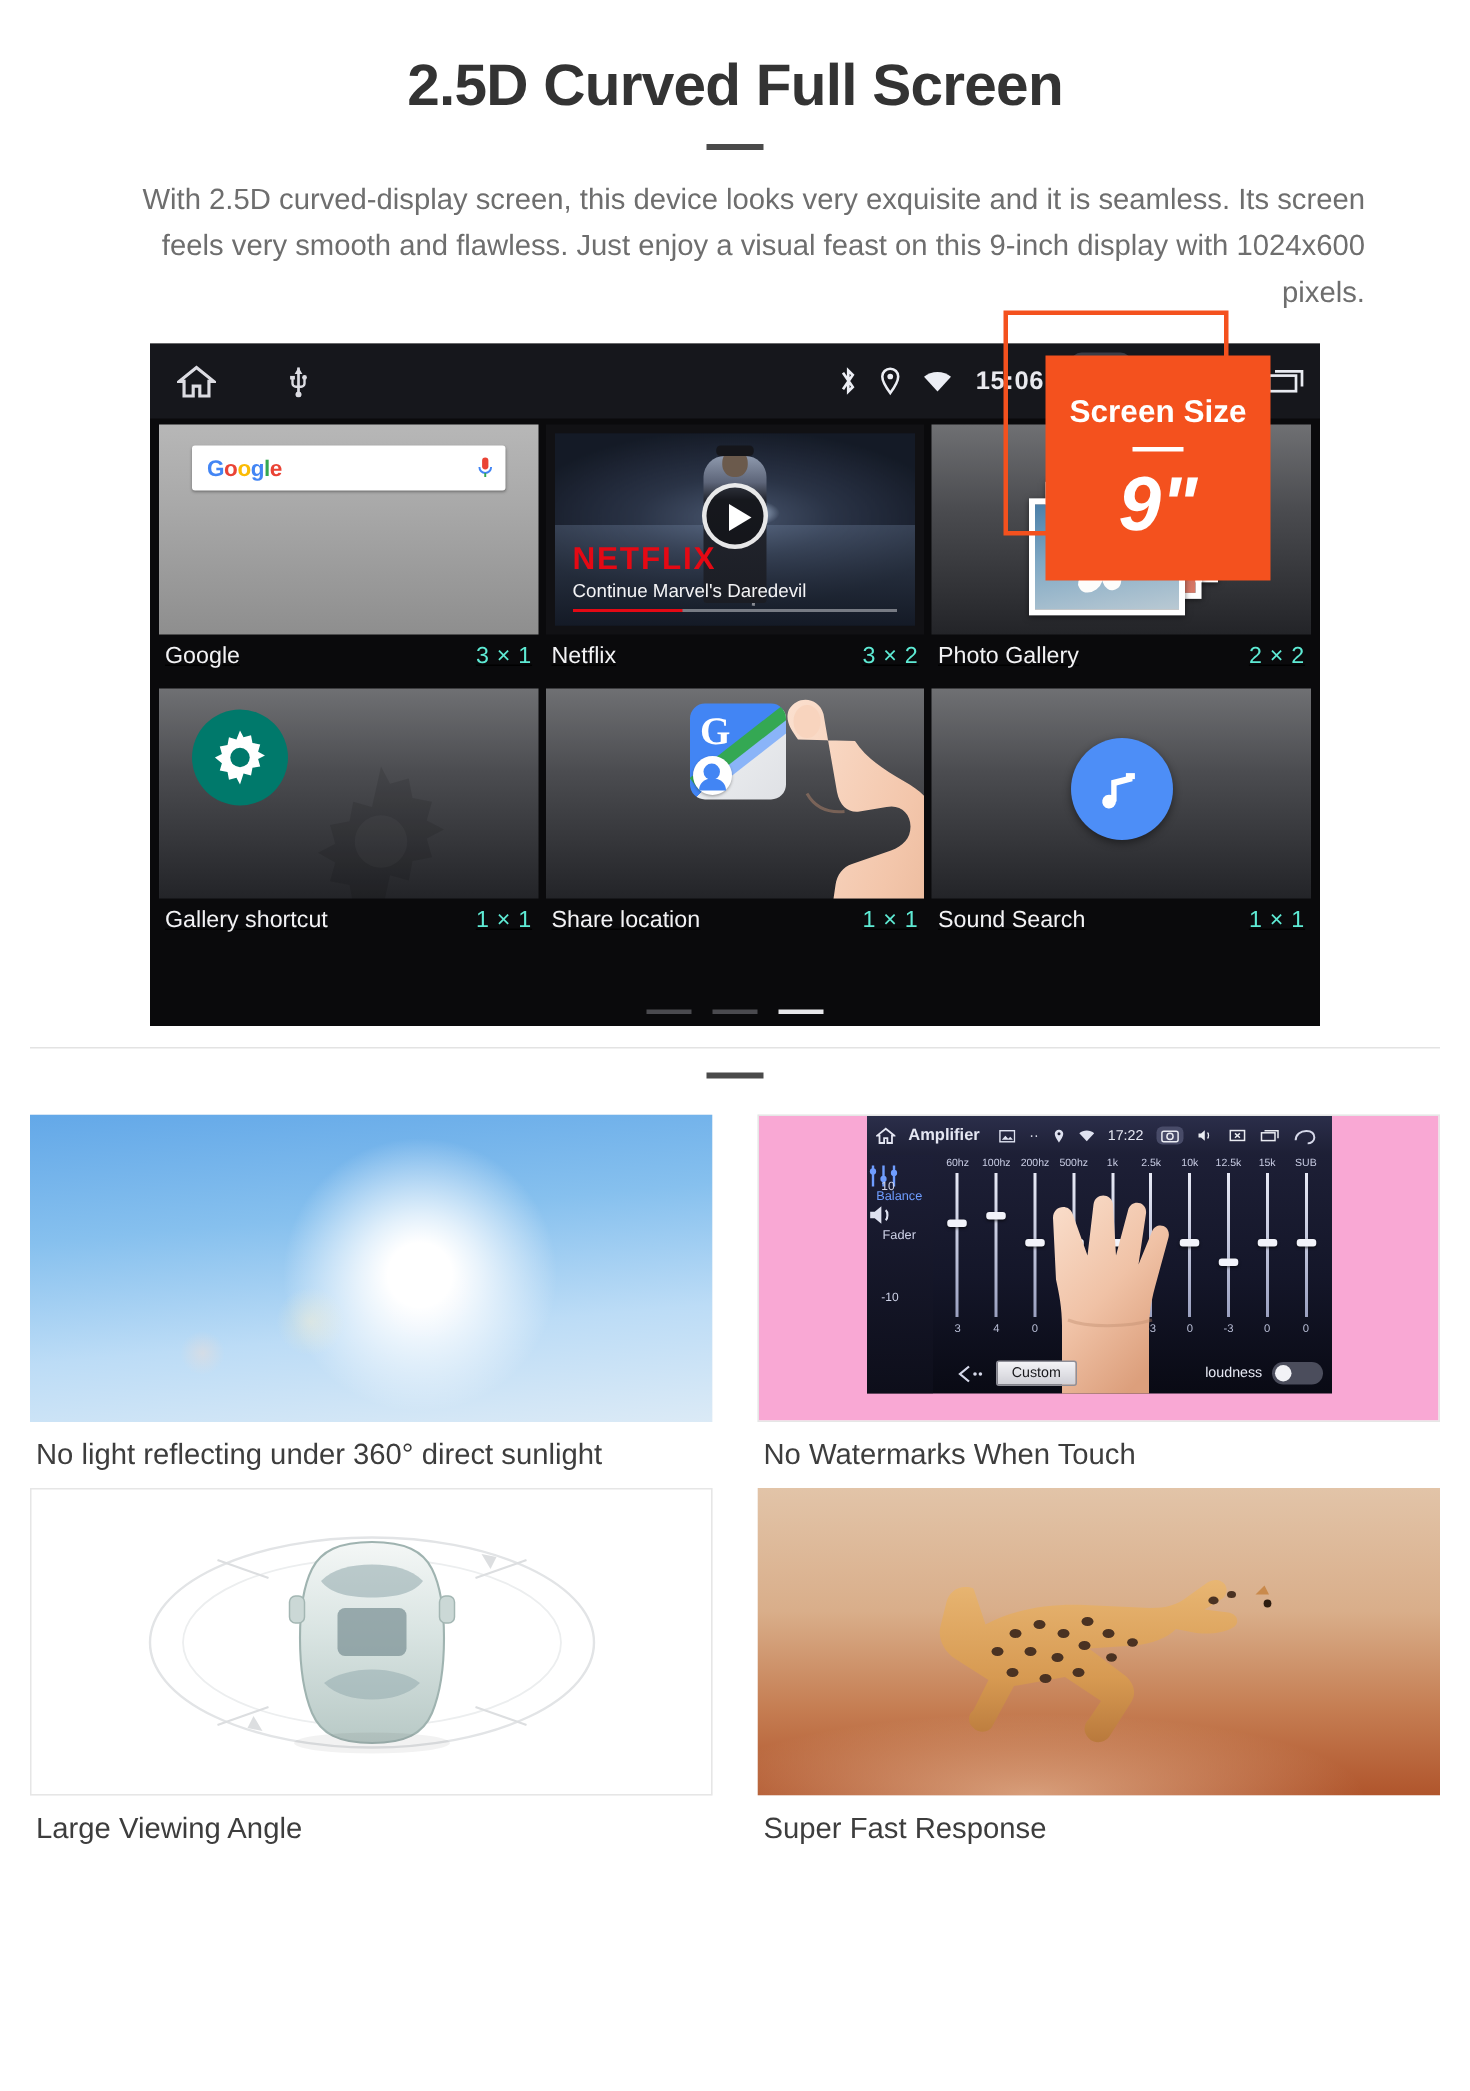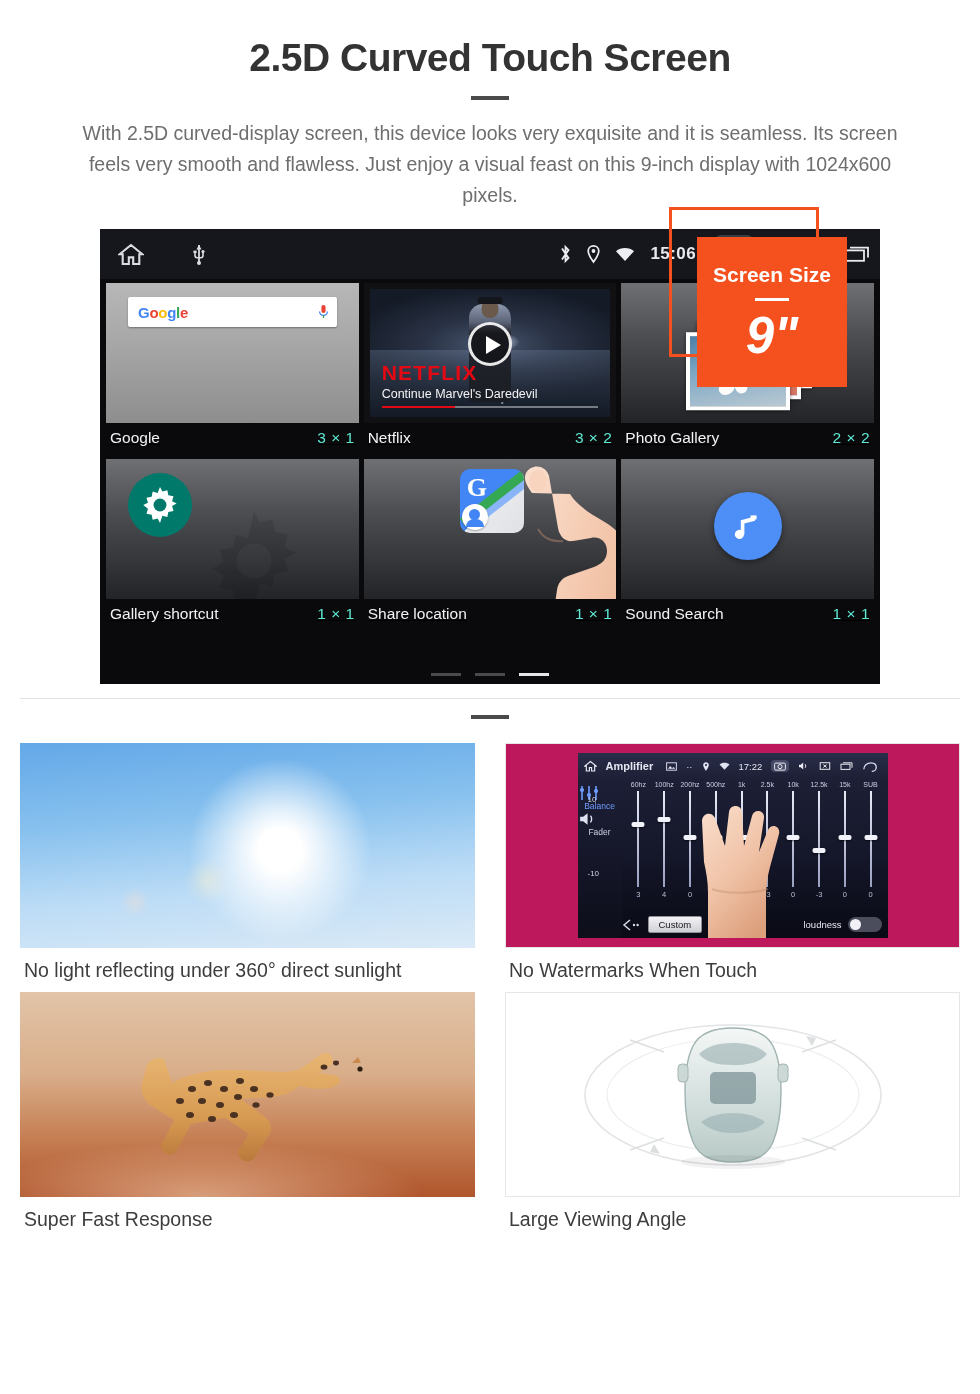--- a/index.html
+++ b/index.html
@@ -20,21 +20,21 @@
     color: #333333;
     letter-spacing: -0.5px;
     padding-top: 36px;
   }
   .title-rule {
     width: 38px; height: 4px; background: #4a4a4a;
     margin: 16px auto 0;
   }
   .sec-desc {
     width: 840px; margin: 18px auto 0;
-    text-align: center;
+    text-align: right;
     font-size: 19.5px;
     line-height: 31px;
     color: #6e6e6e;
   }
 
   
   .device-wrap {
     position: relative;
     width: 780px; height: 455px;
     margin: 18px auto 0;
@@ -277,21 +277,21 @@
   
   .sky { position: absolute; inset: 0; background: linear-gradient(175deg,#63a8e8 0%, #86c0ee 35%, #bcdcf6 68%, #dbeaf6 100%); }
   .sun { position: absolute; right: 22%; top: 6%; width: 190px; height: 190px;
     background: radial-gradient(circle, rgba(255,255,255,1) 16%, rgba(255,255,255,.75) 30%, rgba(255,255,255,0) 68%); }
   .flare { position: absolute; border-radius: 50%; }
   .f1 { left: 36%; top: 56%; width: 46px; height: 46px; background: radial-gradient(circle, rgba(255,240,200,.40), rgba(255,240,200,0) 70%); }
   .f2 { left: 22%; top: 70%; width: 30px; height: 30px; background: radial-gradient(circle, rgba(255,220,200,.35), rgba(255,220,200,0) 70%); }
   .f3 { left: 50%; top: 40%; width: 70px; height: 70px; background: radial-gradient(circle, rgba(255,255,255,.28), rgba(255,255,255,0) 70%); }
 
   
-  .amp { position: absolute; inset: 0; background: #be185d; display: flex; align-items: center; justify-content: center; }
+  .amp { position: absolute; inset: 0; background: #f9a8d4; display: flex; justify-content: center; }
   .amp-in { position: relative; width: 310px; height: 185px; background: linear-gradient(180deg,#20223a 0%, #141629 58%, #090a14 100%); overflow: hidden; }
   .amp-bar {
     height: 26px; display: flex; align-items: center; gap: 9px;
     padding: 0 6px; color: #e4e6f2;
     background: linear-gradient(180deg,#2b2e4a,#1d1f35);
     font-size: 9.5px;
   }
   .amp-title { font-weight: bold; font-size: 11px; margin-right: 4px; }
   .amp-hl { background: #484b68; border-radius: 4px; padding: 1px 3px; }
   .amp-body { position: relative; height: 159px; }
@@ -314,21 +314,21 @@
   .eq-band b {
     position: absolute; left: 50%; width: 13px; height: 5px; border-radius: 2px;
     background: #f2f3fa; transform: translateX(-50%);
     box-shadow: 0 1px 2px rgba(0,0,0,.6);
   }
   .eq-values { display: flex; color: #b9bed6; font-size: 7.5px; margin-top: 3px; }
   .eq-values span { flex: 1; text-align: center; }
   .amp-scale { position: absolute; left: 10px; top: 16px; color: #cfd3e8; font-size: 8px; }
   .amp-scale .lo { position: absolute; top: 74px; left: 0; white-space: nowrap; }
   .amp-foot {
-    position: absolute; left: 44px; right: 6px; bottom: 5px;
+    position: absolute; left: 60px; right: 6px; bottom: 5px;
     display: flex; align-items: center; gap: 8px;
   }
   .amp-btn {
     background: linear-gradient(180deg,#f3f3f6,#cfcfd6); color: #18181c;
     font-size: 9.5px; padding: 2px 10px; border: 1px solid #8f8f98; border-radius: 2px;
   }
   .amp-loud { margin-left: auto; display: flex; align-items: center; gap: 6px; color: #e7e9f4; font-size: 9.5px; }
   .toggle { width: 34px; height: 15px; border-radius: 8px; background: #4b4d5c; position: relative; }
   .toggle::after { content: ""; position: absolute; left: 2px; top: 2px; width: 11px; height: 11px; border-radius: 50%; background: #f2f2f6; }
   .amp-back { color: #d6d9ea; font-size: 11px; }
@@ -344,21 +344,21 @@
   .carscene { position: absolute; inset: 0; background: #ffffff; }
   .car { position: absolute; left: 50%; top: 50%; transform: translate(-50%,-50%); width: 330px; height: 170px; }
 
   svg { display: block; }
 </style>
 </head>
 <body>
 
 <div class="section">
 
-  <div class="sec-title">2.5D Curved Touch Screen</div>
+  <div class="sec-title">2.5D Curved Full Screen</div>
   <div class="title-rule"></div>
   <div class="sec-desc">With 2.5D curved-display screen, this device looks very exquisite and it is seamless. Its screen feels very smooth and flawless. Just enjoy a visual feast on this 9-inch display with 1024x600 pixels.</div>
 
   <div class="device-wrap">
     <div class="device">
 
       <div class="statusbar">
         <div class="sb-left">
           <span class="sb-ico">
             <svg width="26" height="24" viewBox="0 0 26 24">
@@ -789,20 +789,53 @@
                 </div>
               </div>
             </div>
           </div>
         </div>
         <div class="card-label">No Watermarks When Touch</div>
       </div>
     </div>
 
     <div class="card-row">
+
+      <div class="card">
+        <div class="card-media bordered">
+          <div class="carscene"></div>
+          <span class="car">
+            <svg width="330" height="170" viewBox="0 0 330 170">
+              <ellipse cx="165" cy="85" rx="148" ry="70" fill="none" stroke="#e2e4e6" stroke-width="1.6"></ellipse>
+              <ellipse cx="165" cy="85" rx="126" ry="56" fill="none" stroke="#eceeef" stroke-width="1.2"></ellipse>
+              <path d="M62 30 L96 42" stroke="#dcdee0" stroke-width="1.4"></path>
+              <path d="M268 30 L234 42" stroke="#dcdee0" stroke-width="1.4"></path>
+              <path d="M62 140 L96 128" stroke="#dcdee0" stroke-width="1.4"></path>
+              <path d="M268 140 L234 128" stroke="#dcdee0" stroke-width="1.4"></path>
+              <path d="M238 26 l10 2 -4 8z" fill="#dcdee0"></path>
+              <path d="M92 144 l-10-2 4-8z" fill="#dcdee0"></path>
+              <defs>
+                <linearGradient id="body" x1="0" y1="0" x2="0" y2="1">
+                  <stop offset="0" stop-color="#f4f7f6"></stop>
+                    <stop offset="0.45" stop-color="#d9e4e2"></stop>
+                    <stop offset="1" stop-color="#b8c9c6"></stop>
+                </linearGradient>
+              </defs>
+              <path d="M165 18c-22 0-34 6-40 18-5 10-8 24-8 46s3 38 8 50c6 14 18 20 40 20s34-6 40-20c5-12 8-28 8-50s-3-36-8-46c-6-12-18-18-40-18z" fill="url(#body)" stroke="#9fb3b0" stroke-width="1.4"></path>
+              <path d="M131 44c8-8 20-11 34-11s26 3 34 11c-6 8-18 11-34 11s-28-3-34-11z" fill="#8fa7ac" opacity=".55"></path>
+              <rect x="142" y="62" width="46" height="32" rx="5" fill="#7e9397" opacity=".75"></rect>
+              <path d="M133 112c8 8 20 11 32 11s24-3 32-11c-8-6-20-9-32-9s-24 3-32 9z" fill="#8fa7ac" opacity=".5"></path>
+              <rect x="110" y="54" width="10" height="18" rx="4" fill="#cbd8d6" stroke="#a3b6b3" stroke-width="1"></rect>
+              <rect x="210" y="54" width="10" height="18" rx="4" fill="#cbd8d6" stroke="#a3b6b3" stroke-width="1"></rect>
+              <ellipse cx="165" cy="152" rx="52" ry="7" fill="#000" opacity=".05"></ellipse>
+            </svg>
+          </span>
+        </div>
+        <div class="card-label">Large Viewing Angle</div>
+      </div>
 
       <div class="card">
         <div class="card-media">
           <div class="desert"></div>
           <div class="dust"></div>
           <span class="cheetah">
             <svg width="300" height="140" viewBox="0 0 300 140">
               <defs>
                 <linearGradient id="fur" x1="0" y1="0" x2="0" y2="1">
                   <stop offset="0" stop-color="#e8b673"></stop>
@@ -830,48 +863,15 @@
                 <ellipse cx="240" cy="30" rx="3.4" ry="2.6"></ellipse>
                   <ellipse cx="252" cy="26" rx="3" ry="2.4"></ellipse>
               </g>
               <circle cx="276" cy="32" r="2.6" fill="#2d1d10"></circle>
               <path d="M268 26l6-6 3 6z" fill="#c98a4c"></path>
             </svg>
           </span>
         </div>
         <div class="card-label">Super Fast Response</div>
       </div>
-
-      <div class="card">
-        <div class="card-media bordered">
-          <div class="carscene"></div>
-          <span class="car">
-            <svg width="330" height="170" viewBox="0 0 330 170">
-              <ellipse cx="165" cy="85" rx="148" ry="70" fill="none" stroke="#e2e4e6" stroke-width="1.6"></ellipse>
-              <ellipse cx="165" cy="85" rx="126" ry="56" fill="none" stroke="#eceeef" stroke-width="1.2"></ellipse>
-              <path d="M62 30 L96 42" stroke="#dcdee0" stroke-width="1.4"></path>
-              <path d="M268 30 L234 42" stroke="#dcdee0" stroke-width="1.4"></path>
-              <path d="M62 140 L96 128" stroke="#dcdee0" stroke-width="1.4"></path>
-              <path d="M268 140 L234 128" stroke="#dcdee0" stroke-width="1.4"></path>
-              <path d="M238 26 l10 2 -4 8z" fill="#dcdee0"></path>
-              <path d="M92 144 l-10-2 4-8z" fill="#dcdee0"></path>
-              <defs>
-                <linearGradient id="body" x1="0" y1="0" x2="0" y2="1">
-                  <stop offset="0" stop-color="#f4f7f6"></stop>
-                    <stop offset="0.45" stop-color="#d9e4e2"></stop>
-                    <stop offset="1" stop-color="#b8c9c6"></stop>
-                </linearGradient>
-              </defs>
-              <path d="M165 18c-22 0-34 6-40 18-5 10-8 24-8 46s3 38 8 50c6 14 18 20 40 20s34-6 40-20c5-12 8-28 8-50s-3-36-8-46c-6-12-18-18-40-18z" fill="url(#body)" stroke="#9fb3b0" stroke-width="1.4"></path>
-              <path d="M131 44c8-8 20-11 34-11s26 3 34 11c-6 8-18 11-34 11s-28-3-34-11z" fill="#8fa7ac" opacity=".55"></path>
-              <rect x="142" y="62" width="46" height="32" rx="5" fill="#7e9397" opacity=".75"></rect>
-              <path d="M133 112c8 8 20 11 32 11s24-3 32-11c-8-6-20-9-32-9s-24 3-32 9z" fill="#8fa7ac" opacity=".5"></path>
-              <rect x="110" y="54" width="10" height="18" rx="4" fill="#cbd8d6" stroke="#a3b6b3" stroke-width="1"></rect>
-              <rect x="210" y="54" width="10" height="18" rx="4" fill="#cbd8d6" stroke="#a3b6b3" stroke-width="1"></rect>
-              <ellipse cx="165" cy="152" rx="52" ry="7" fill="#000" opacity=".05"></ellipse>
-            </svg>
-          </span>
-        </div>
-        <div class="card-label">Large Viewing Angle</div>
-      </div>
     </div>
   </div>
 </div>
 
 </body></html>

